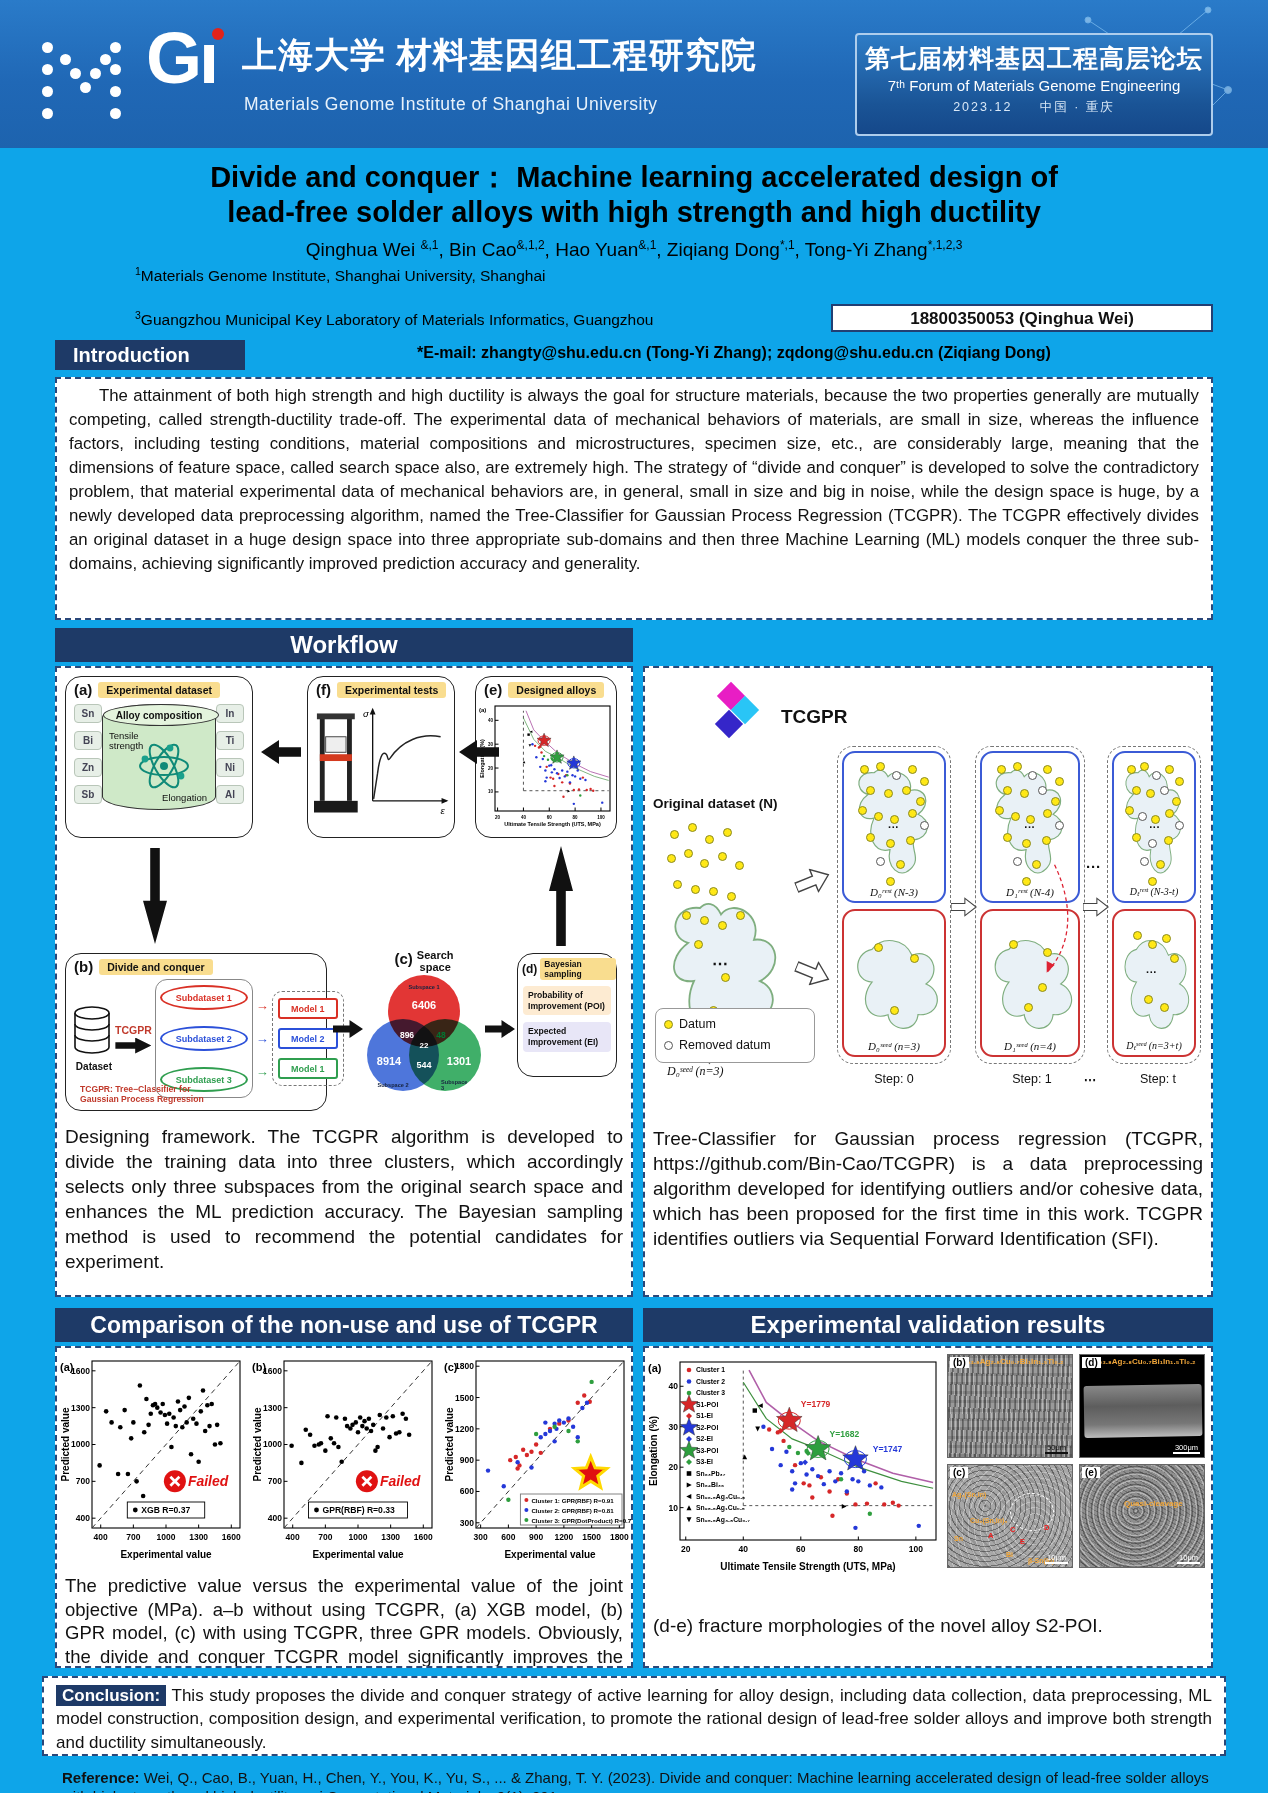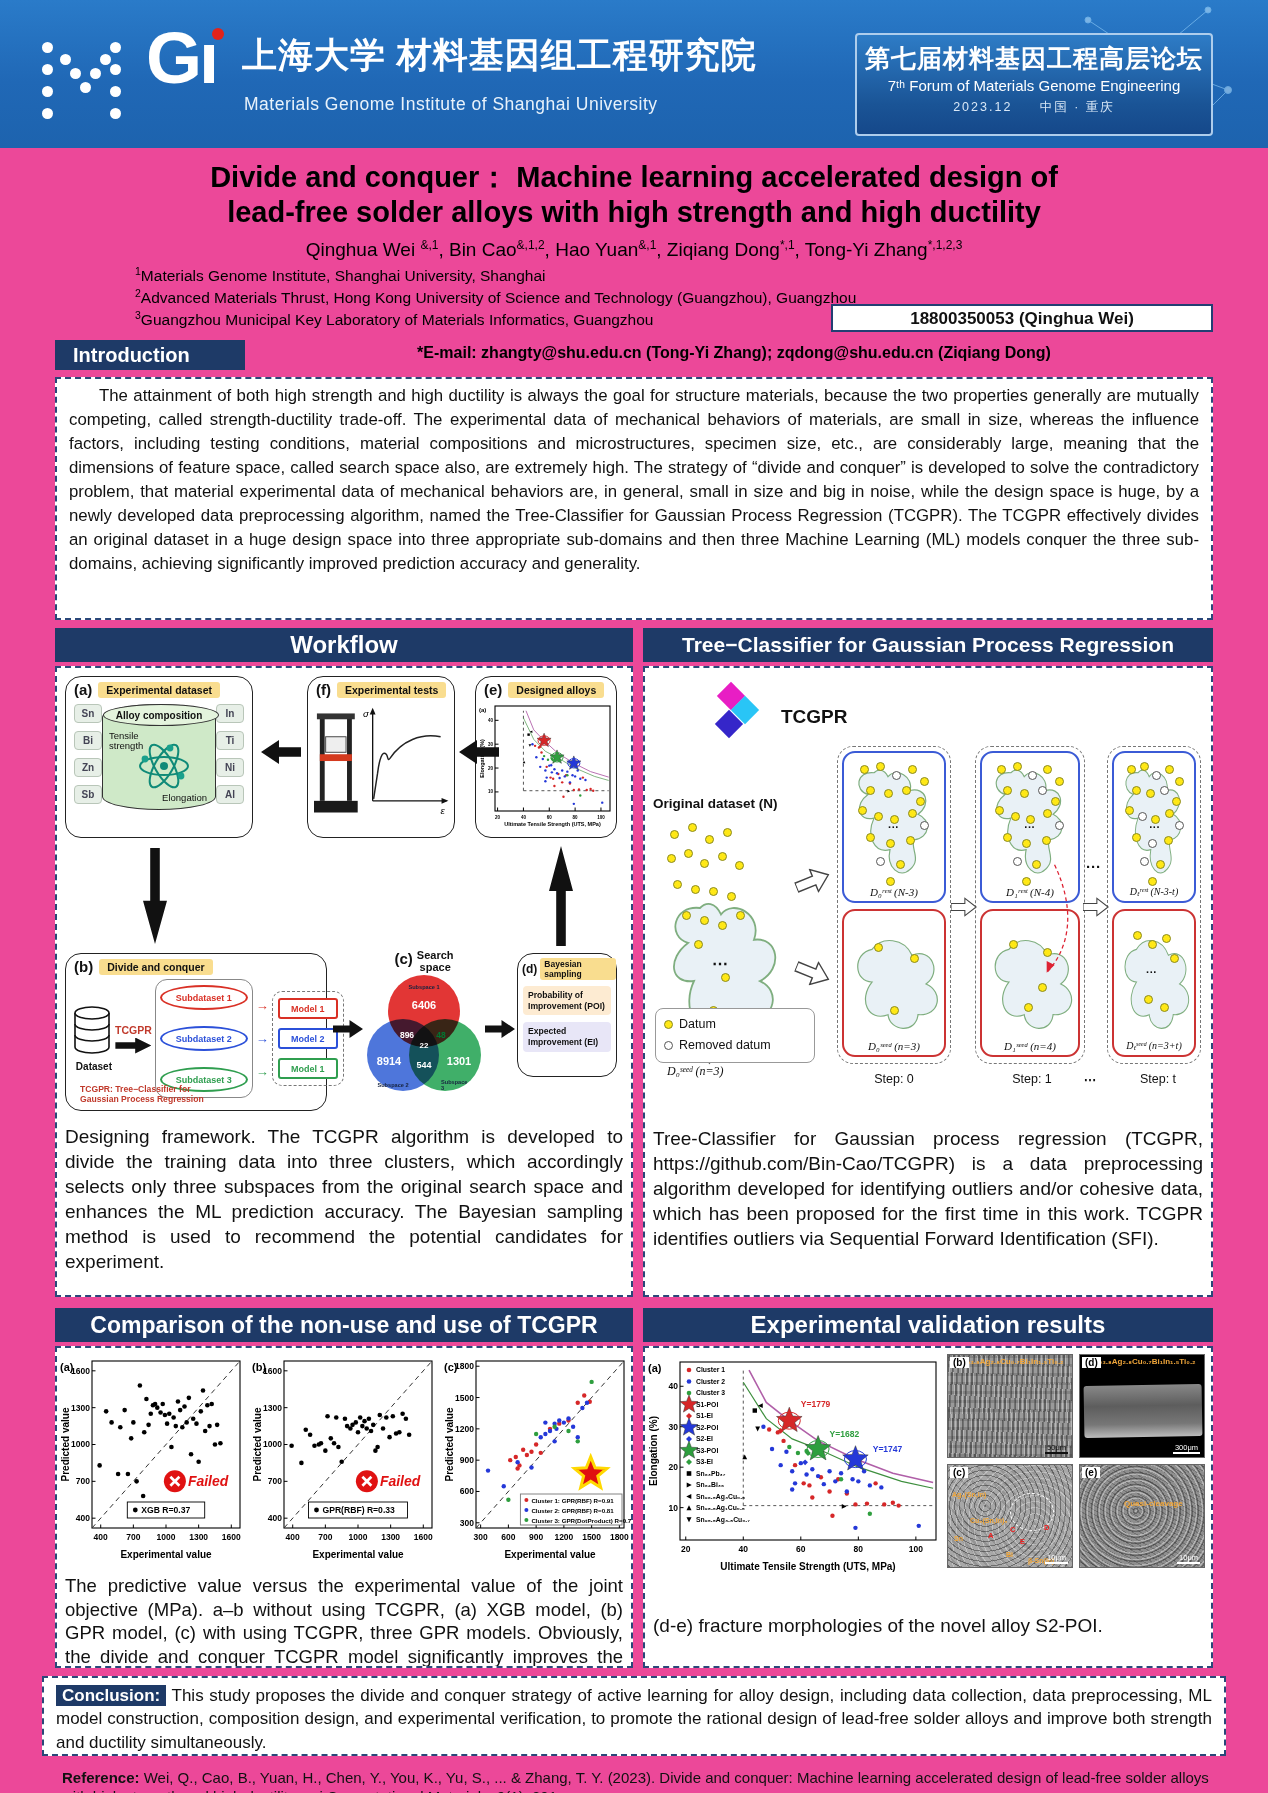--- a/index.html
+++ b/index.html
@@ -1,16 +1,16 @@
 <!DOCTYPE html>
 <html><head>
 <meta charset="utf-8">
 <style>
   html,body{margin:0;padding:0;background:#fff;}
-  .page{position:relative;width:1268px;height:1793px;background:#ec4899;font-family:"Liberation Sans",sans-serif;color:#111;overflow:hidden;}
+  .page{position:relative;width:1268px;height:1793px;background:#0ea5e9;font-family:"Liberation Sans",sans-serif;color:#111;overflow:hidden;}
   
   .banner{position:absolute;left:0;top:0;width:1268px;height:148px;background:linear-gradient(180deg,#2a7bc9,#2068b6 55%,#1d63ae);overflow:hidden;}
   .net{position:absolute;right:0;top:0;opacity:.55;}
   .logo-dots{position:absolute;left:42px;top:28px;width:90px;height:95px;}
   .logo-dots i{position:absolute;width:11px;height:11px;border-radius:50%;background:#fff;}
   .gi{position:absolute;left:146px;top:22px;font-size:72px;font-weight:700;color:#fff;letter-spacing:-3px;line-height:1;}
   .gi-dot{position:absolute;left:212px;top:28px;width:12px;height:12px;border-radius:50%;background:#e2231a;}
   .inst-cn{position:absolute;left:242px;top:32px;font-size:35px;font-weight:700;color:#fff;letter-spacing:1px;white-space:nowrap;}
   .inst-en{position:absolute;left:244px;top:94px;font-size:17.5px;color:#e8f2fb;letter-spacing:.5px;}
   .forum{position:absolute;left:855px;top:33px;width:358px;height:103px;border:2px solid #aecdec;border-radius:4px;background:linear-gradient(180deg,#2e7cc6,#1a5496 70%,#15488a);text-align:center;box-sizing:border-box;}
@@ -138,32 +138,30 @@
       </div>
     </div>
   </div>
 
   <div class="title t1">Divide and conquer：  Machine learning accelerated design of</div>
   <div class="title t2">lead-free solder alloys with high strength and high ductility</div>
   <div class="authors">
     <span><span>Qinghua Wei </span><sup>&amp;,1</sup></span><span><span>, Bin Cao</span><sup>&amp;,1,2</sup></span><span><span>, Hao Yuan</span><sup>&amp;,1</sup></span><span><span>, Ziqiang Dong</span><sup>*,1</sup></span><span><span>, Tong-Yi Zhang</span><sup>*,1,2,3</sup></span>
   </div>
   <div class="affil" style="top:265px"><sup>1</sup><span>Materials Genome Institute, Shanghai University, Shanghai</span></div>
-  <div class="affil" style="top:287px"><sup>2</sup><span>Advanced Materials Thrust, Hong Kong University of Science and Technology (Guangzhou), Guangzhou</span></div>
   <div class="affil" style="top:309px"><sup>3</sup><span>Guangzhou Municipal Key Laboratory of Materials Informatics, Guangzhou</span></div>
   <div class="phonebox">18800350053 (Qinghua Wei)</div>
 
   <div class="intro-bar">Introduction</div>
   <div class="email">*E-mail: zhangty@shu.edu.cn (Tong-Yi Zhang); zqdong@shu.edu.cn (Ziqiang Dong)</div>
   <div class="dash-box intro-box">
     <p>The attainment of both high strength and high ductility is always the goal for structure materials, because the two properties generally are mutually competing, called strength-ductility trade-off. The experimental data of mechanical behaviors of materials, are small in size, whereas the influence factors, including testing conditions, material compositions and microstructures, specimen size, etc., are considerably large, meaning that the dimensions of feature space, called search space also, are extremely high. The strategy of “divide and conquer” is developed to solve the contradictory problem, that material experimental data of mechanical behaviors are, in general, small in size and big in noise, while the design space is huge, by a newly developed data preprocessing algorithm, named the Tree-Classifier for Gaussian Process Regression (TCGPR).  The TCGPR effectively divides an original dataset in a huge design space into three appropriate sub-domains and then three Machine Learning (ML) models conquer the three sub-domains, achieving significantly improved prediction accuracy and generality.</p>
   </div>
 
   <div class="sec-h" style="left:55px;top:628px;width:578px;font-size:24px">Workflow</div>
-  <div class="sec-h" style="left:643px;top:628px;width:570px;font-size:21px">Tree−Classifier for Gaussian Process Regression</div>
 
   <div class="dash-box" style="left:55px;top:666px;width:578px;height:631px">
     <div class="fig-area" id="wfFig" style="width:568px;height:450px">
 
       <div class="wf-panel" style="left:8px;top:8px;width:188px;height:162px">
         <div class="wf-head">
             <span class="wf-tag">(a)</span>
             <span class="wf-chip">Experimental dataset</span>
           </div>
         <div style="display:flex;justify-content:space-between;padding:6px 8px 0 8px">

